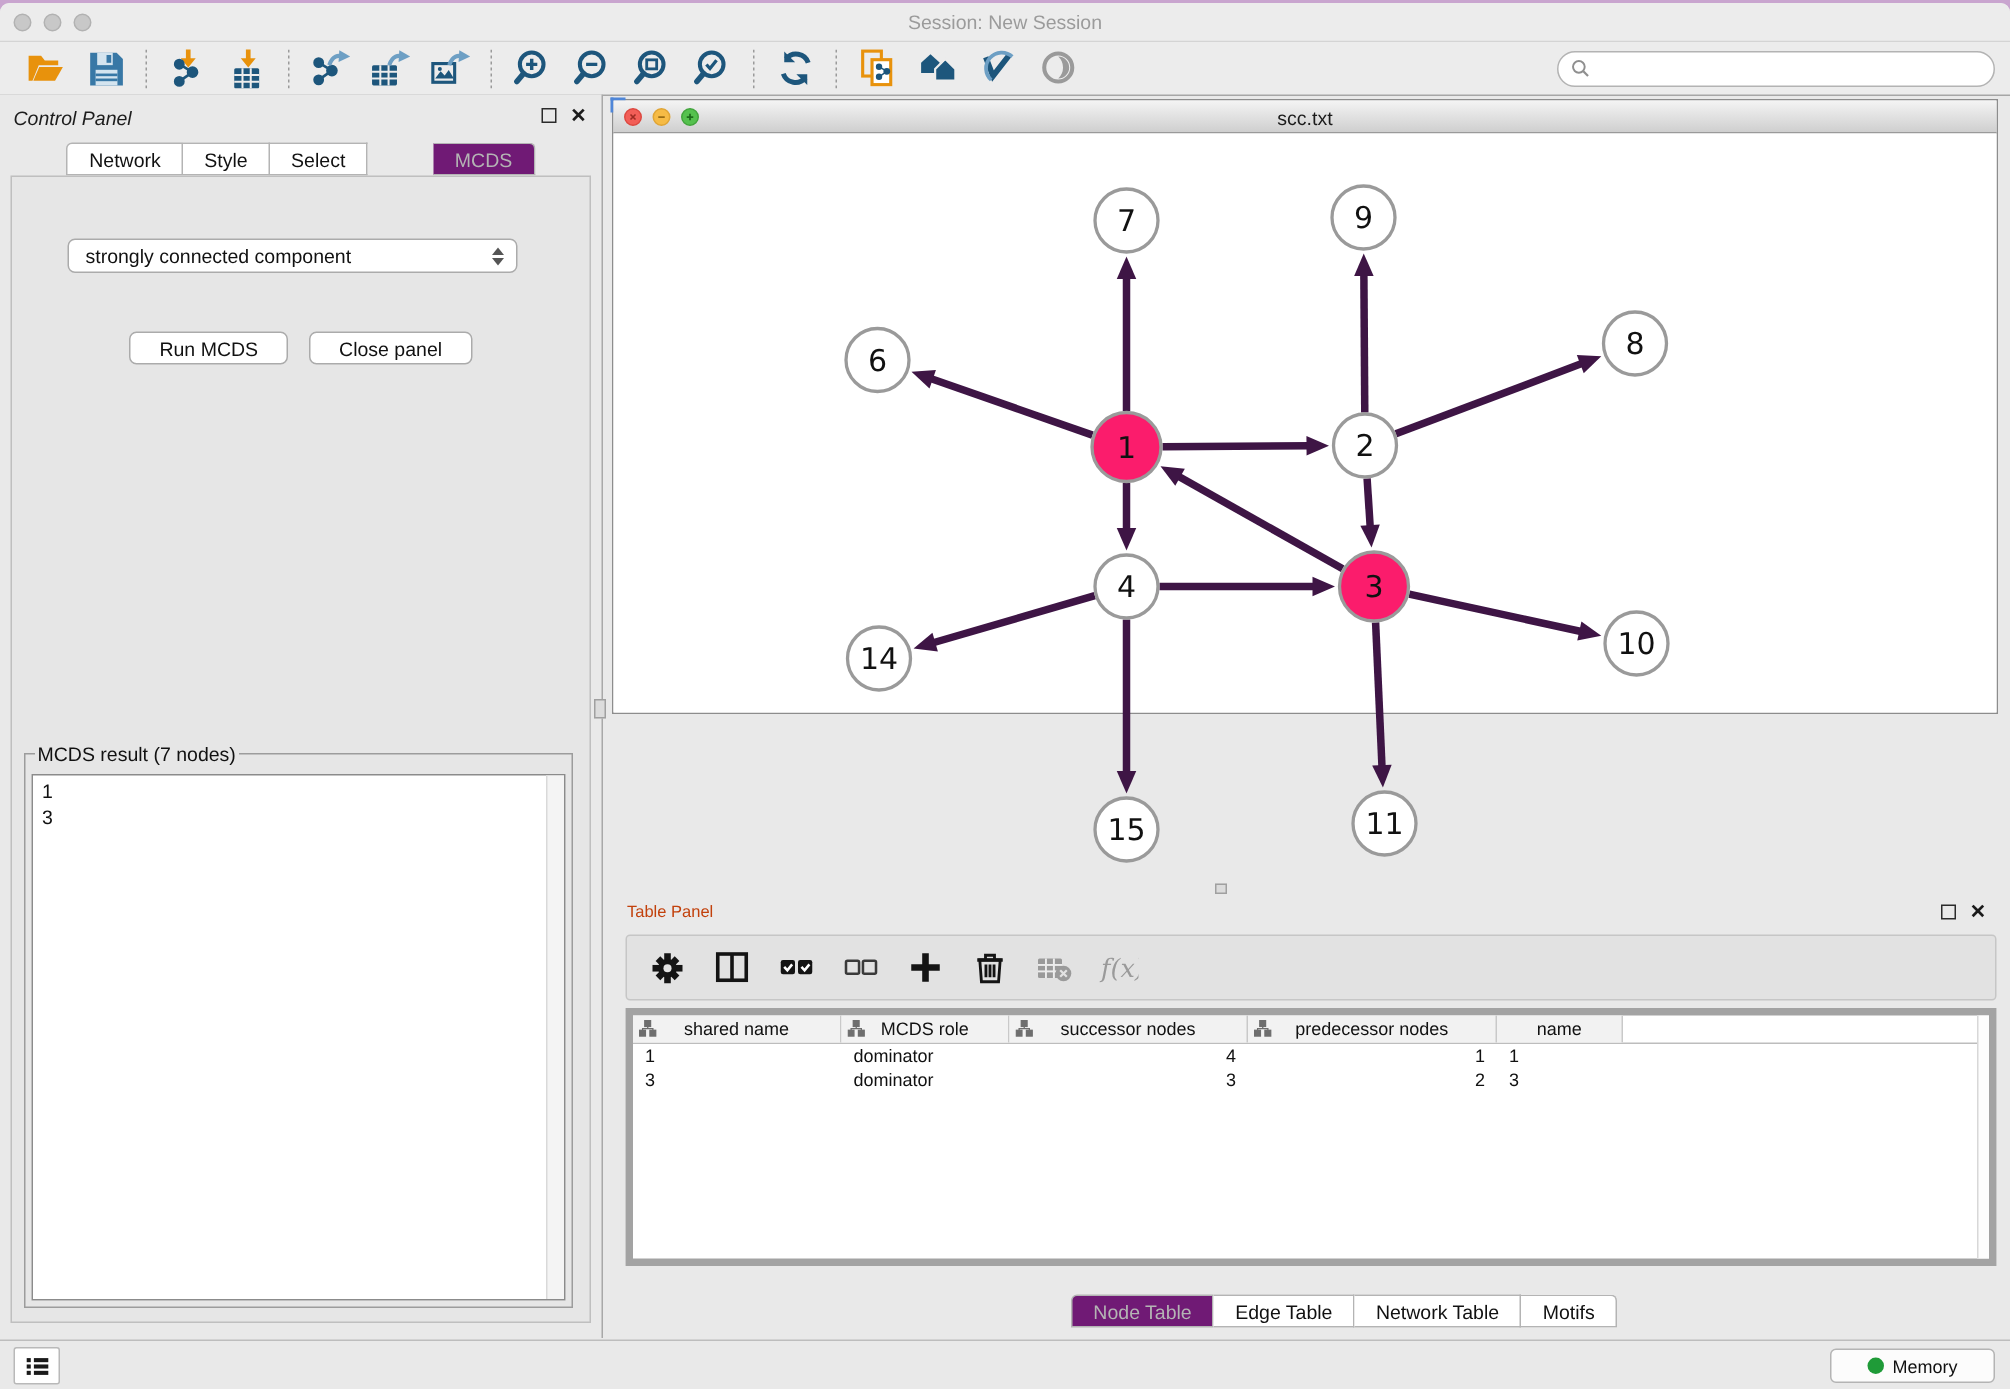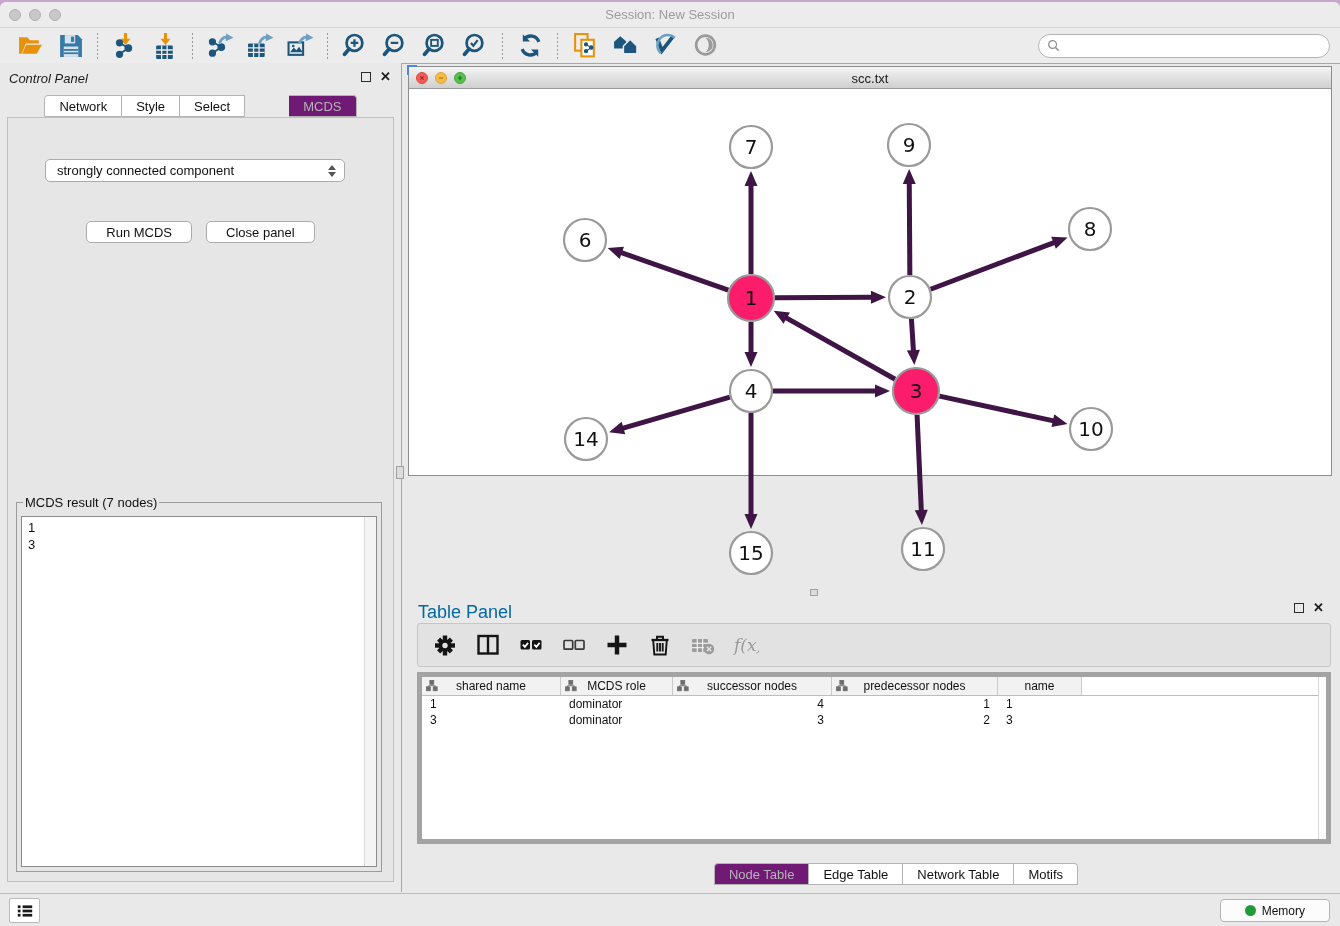--- a/index.html
+++ b/index.html
@@ -87,21 +87,21 @@
     border-left:2px solid #4f86d8; border-top:2px solid #4f86d8; }
   .net-titlebar { position:absolute; top:0; left:0; right:0; height:22px;
     background:linear-gradient(#f4f4f4,#cfcfcf); border-bottom:1px solid #9a9a9a; }
   .net-traffic { position:absolute; left:7px; top:5px; display:flex; gap:7px; }
   .net-title { position:absolute; left:0; right:0; top:4px; text-align:center; font-size:13px; color:#1b1b1b; }
   .net-canvas { position:absolute; top:22px; left:0; right:0; bottom:0; background:#fff; }
   .net-canvas svg { position:absolute; inset:0; }
 
   
   .table-panel { position:absolute; left:408px; top:533px; right:0; bottom:4px; background:#e9e9e9; }
-  .tp-title { position:absolute; left:10px; top:6px; font-size:18px; color:#0369a1; }
+  .tp-title { position:absolute; left:10px; top:6px; font-size:11px; color:#c2410c; }
   .tp-btns { position:absolute; right:16px; top:7px; display:flex; gap:9px; align-items:center; }
   .tp-toolbar { position:absolute; left:9px; right:9px; top:27px; height:44px;
     background:#e2e2e2; border:1px solid #c6c6c6; border-radius:3px;
     display:flex; align-items:center; padding-left:12px; gap:13px; }
   .tt-btn { width:30px; height:30px; display:flex; align-items:center; justify-content:center; }
   .tt-btn svg { width:26px; height:26px; }
   .tbl { position:absolute; left:9px; right:9px; top:76px; height:172px; background:#fff;
     border:5px solid #a3a3a3; }
   .thead { display:flex; height:19px; border-bottom:1px solid #bdbdbd; }
   .th { position:relative; background:#f2f2f2; border-right:1px solid #c9c9c9; height:18px;

